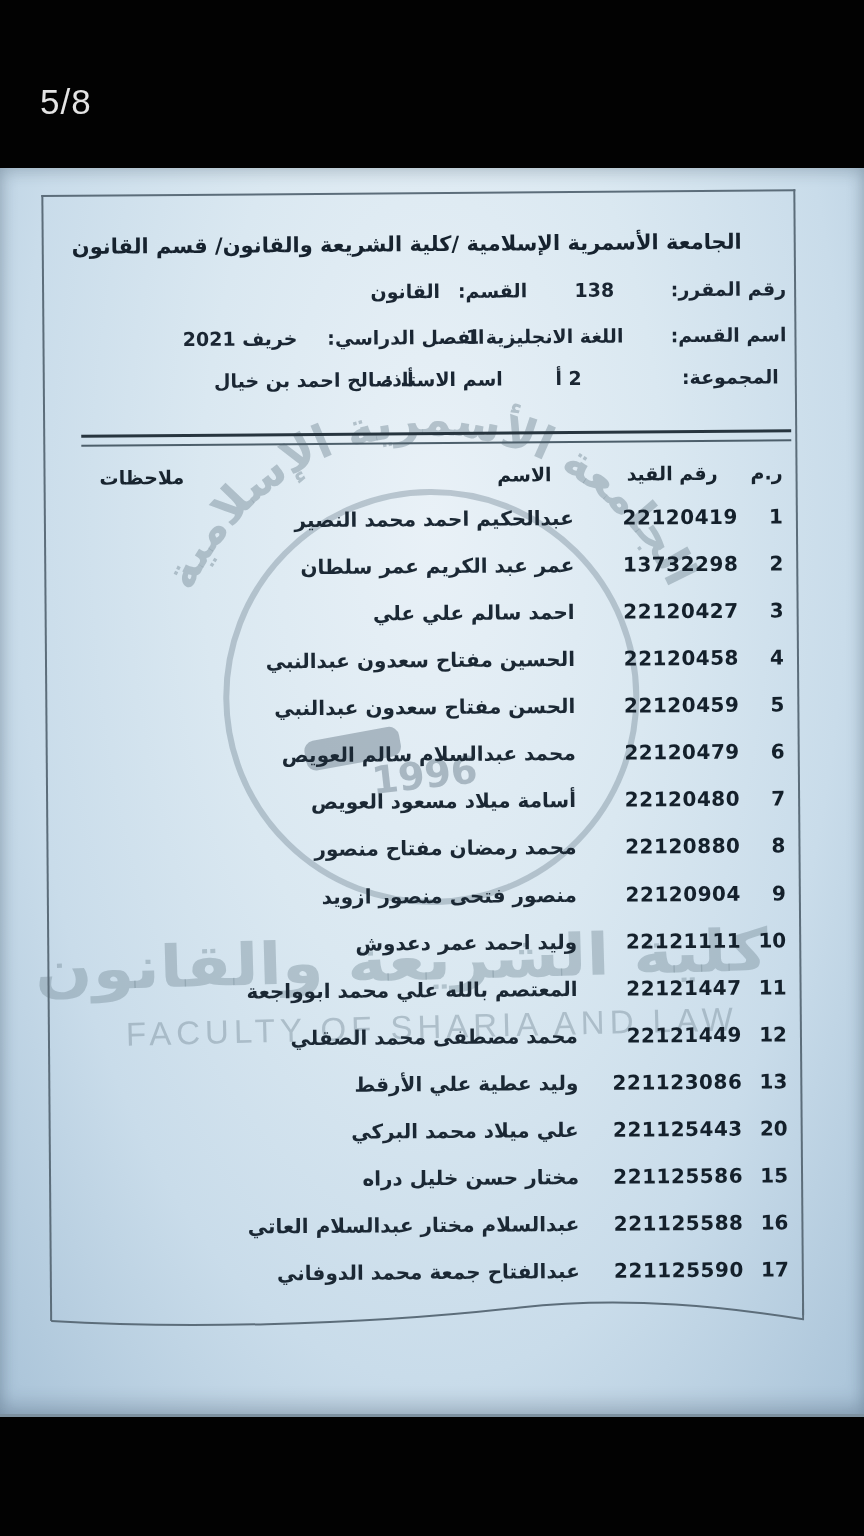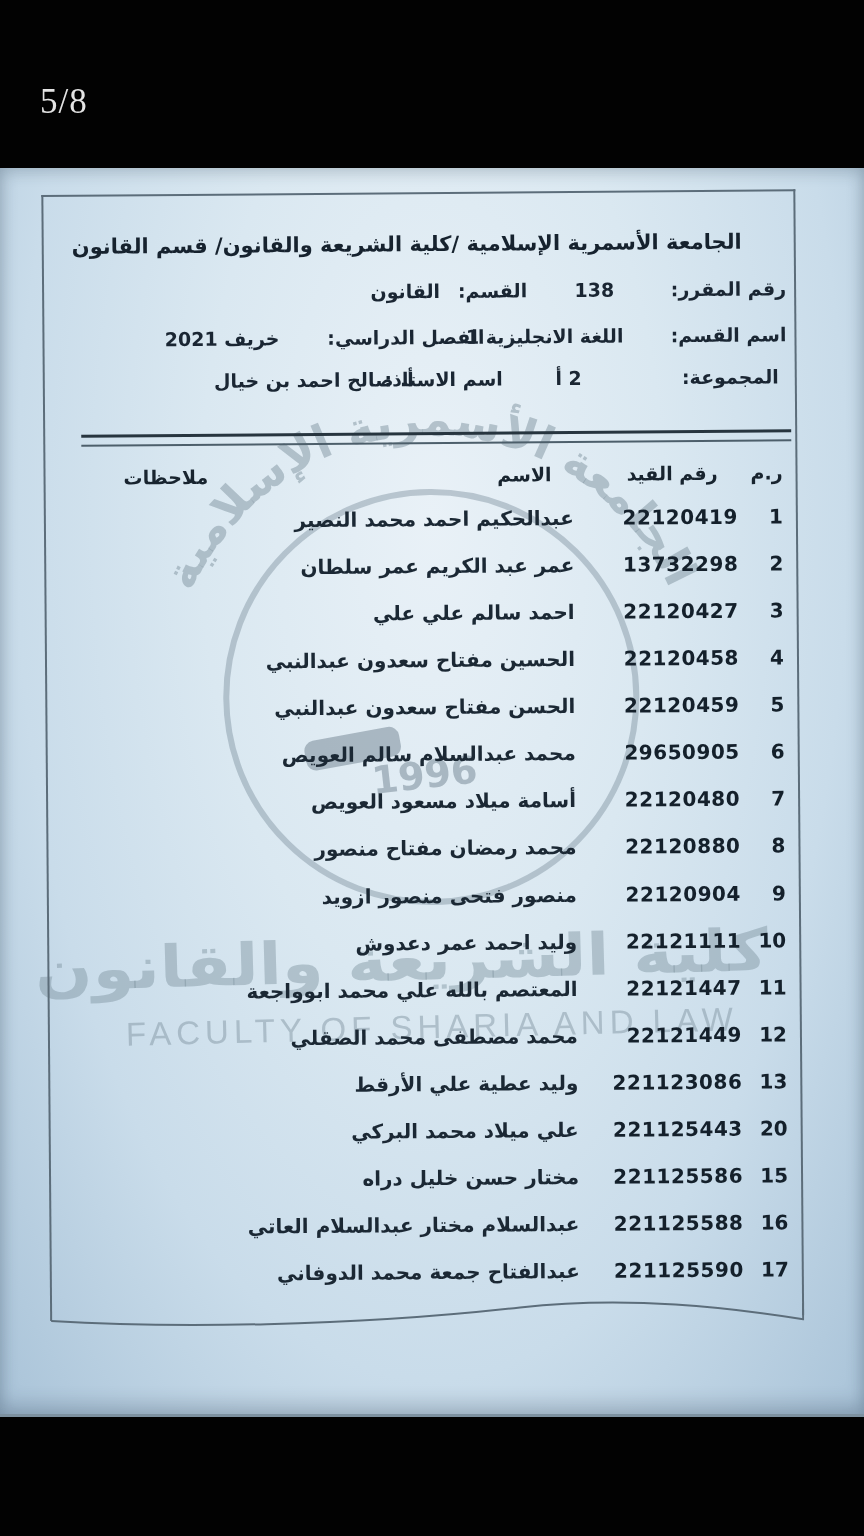--- a/index.html
+++ b/index.html
@@ -1,20 +1,20 @@
 <!DOCTYPE html>
 <html lang="ar"><head>
 <meta charset="utf-8">
 <style>
   html,body{margin:0;padding:0;background:#000;}
   body{width:864px;height:1536px;overflow:hidden;position:relative;
        font-family:"DejaVu Sans",sans-serif;-webkit-font-smoothing:antialiased;}
   .stage{position:absolute;inset:0;background:#020202;}
   .page-indicator{position:absolute;left:40px;top:82px;color:#e4e4e4;
-       font-family:Liberation Serif, serif;font-size:35px;font-weight:400;letter-spacing:1px;}
+       font-family:Liberation Sans, sans-serif;font-size:35px;font-weight:400;letter-spacing:1px;}
   
   .paper{position:absolute;left:0;top:168px;width:864px;height:1246px;
        background:radial-gradient(ellipse at 50% 28%, #e9f1f7 0%, #dae8f1 38%, #c9dcea 68%, #a9c3d8 100%);
        border-bottom:3px solid #7d91a0;
        box-shadow:inset 0 6px 14px rgba(40,60,80,.18), inset 0 -10px 18px rgba(30,50,75,.22);}
   .tilt{position:absolute;inset:0;transform:rotate(-0.45deg);transform-origin:440px 620px;color:#1d2935;}
   .frame{position:absolute;left:46px;top:24px;width:750px;height:1124px;
        border-top:2px solid #5c6d7a;border-left:2px solid #5c6d7a;border-right:2px solid #5c6d7a;}
   .frame svg{position:absolute;left:-2px;bottom:-14px;}
   .doc-title{position:absolute;top:64px;right:118px;direction:rtl;white-space:nowrap;
@@ -75,37 +75,37 @@
       <div class="form-line" style="top:112px">
         <span style="right:74px">رقم المقرر:</span>
         <span style="right:246px">138</span>
         <span style="right:333px">القسم:</span>
         <span style="right:420px">القانون</span>
       </div>
       <div class="form-line" style="top:158px">
         <span style="right:74px">اسم القسم:</span>
         <span style="right:237px">اللغة الانجليزية 1</span>
         <span style="right:376px">الفصل الدراسي:</span>
-        <span style="right:581px">خريف 2021</span>
+        <span style="right:563px">خريف 2021</span>
       </div>
       <div class="form-line" style="top:200px">
         <span style="right:82px">المجموعة:</span>
         <span style="right:279px">2 أ</span>
         <span style="right:358px">اسم الاستاذ:</span>
         <span style="right:447px">أ. صالح احمد بن خيال</span>
       </div>
 
       <div class="rule-thick"></div>
       <div class="rule-thin"></div>
 
       <div class="thead">
         <span style="right:79px">ر.م</span>
         <span style="right:144px">رقم القيد</span>
         <span style="right:310px">الاسم</span>
-        <span style="left:126px">ملاحظات</span>
+        <span style="left:102px">ملاحظات</span>
       </div>
 
       <div class="trow" style="top:339px">
         <span class="c-idx">1</span>
         <span class="c-id">22120419</span>
         <span class="c-name">عبدالحكيم احمد محمد النصير</span>
         <span class="c-notes"></span>
       </div>
       <div class="trow" style="top:386px">
         <span class="c-idx">2</span>
@@ -126,21 +126,21 @@
         <span class="c-notes"></span>
       </div>
       <div class="trow" style="top:527px">
         <span class="c-idx">5</span>
         <span class="c-id">22120459</span>
         <span class="c-name">الحسن مفتاح سعدون عبدالنبي</span>
         <span class="c-notes"></span>
       </div>
       <div class="trow" style="top:574px">
         <span class="c-idx">6</span>
-        <span class="c-id">29650905</span>
+        <span class="c-id">22120479</span>
         <span class="c-name">محمد عبدالسلام سالم العويص</span>
         <span class="c-notes"></span>
       </div>
       <div class="trow" style="top:621px">
         <span class="c-idx">7</span>
         <span class="c-id">22120480</span>
         <span class="c-name">أسامة ميلاد مسعود العويص</span>
         <span class="c-notes"></span>
       </div>
       <div class="trow" style="top:668px">

